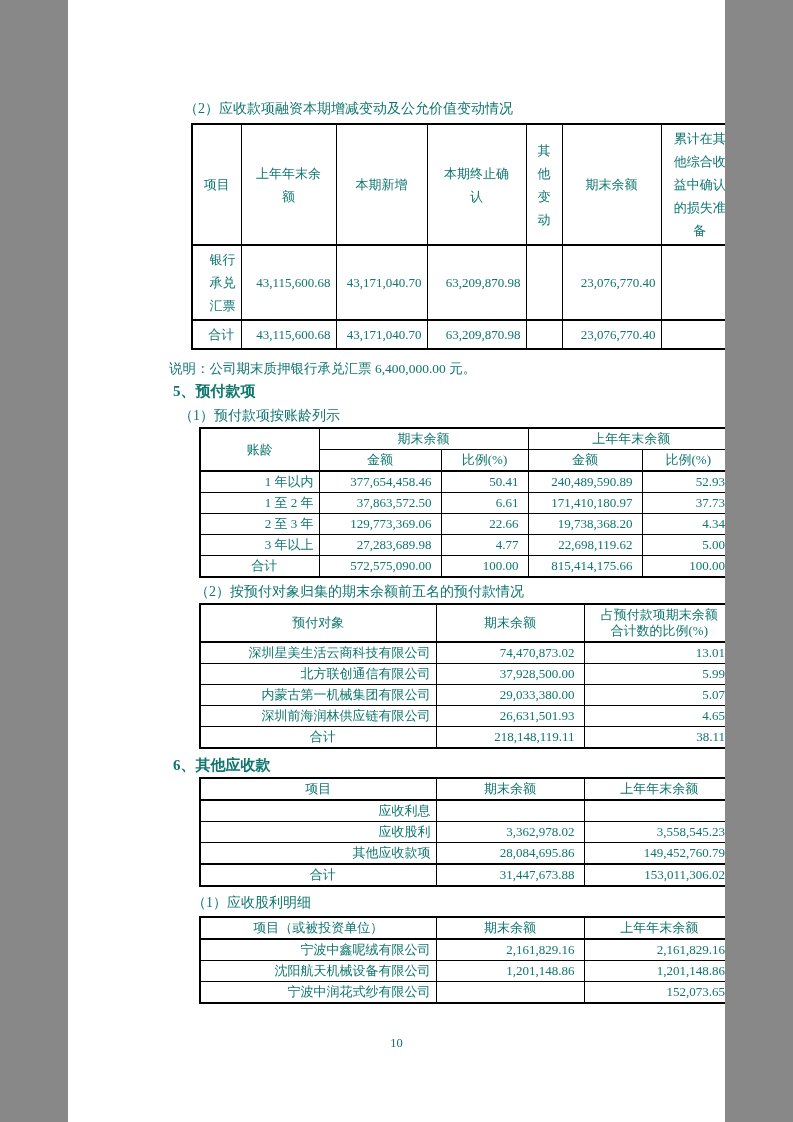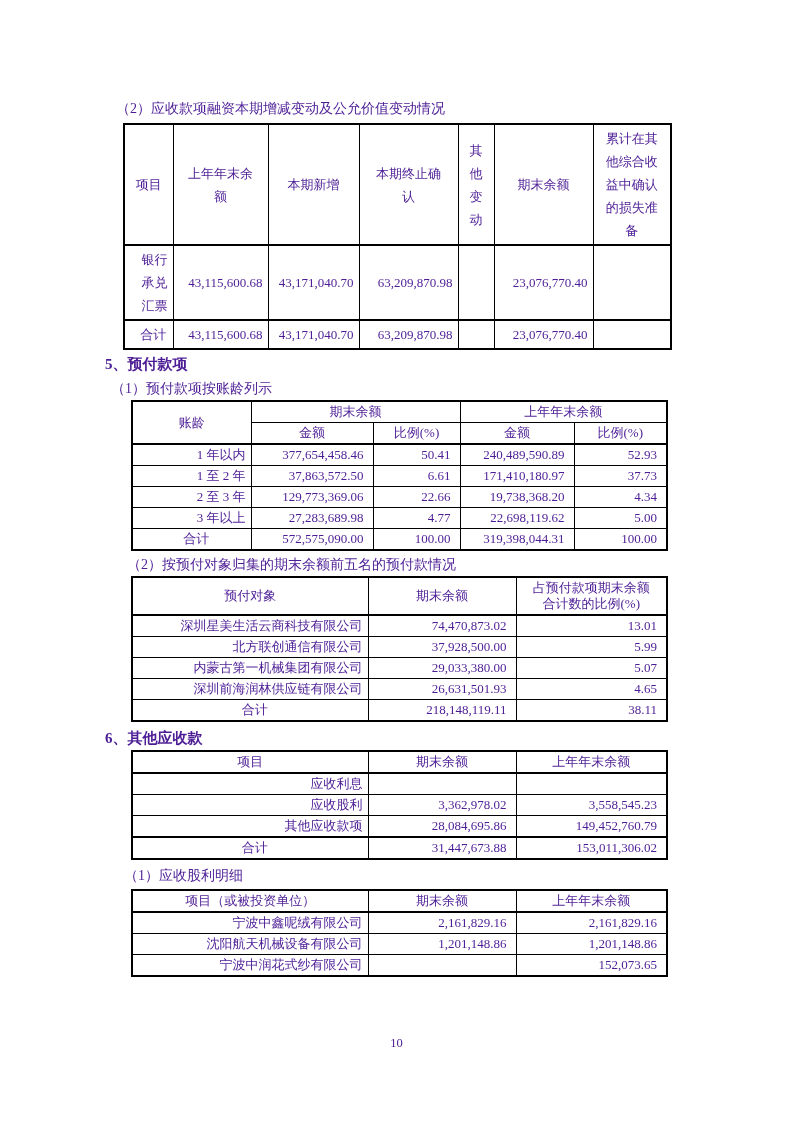--- a/index.html
+++ b/index.html
@@ -1,18 +1,18 @@
 <!DOCTYPE html>
 <html><head>
 <meta charset="utf-8">
 <style>
   html,body{margin:0;padding:0;background:#888;}
   .page{
-    width:793px;height:1122px;background:#fff;margin:0 auto;position:relative;
-    font-family:"Liberation Serif","DejaVu Serif",serif;color:#4c1d95;
+    width:657px;height:1122px;background:#fff;margin:0 auto;position:relative;
+    font-family:"Liberation Serif","DejaVu Serif",serif;color:#0f766e;
     box-sizing:border-box;padding-top:100px;overflow:hidden;
   }
   .content{margin-left:100px;width:580px;}
   .t1-title{font-size:14px;line-height:18px;margin:0 0 0 16px;}
   .note-line{font-size:13.5px;line-height:17px;margin:10px 0 0 1px;}
   .num-heading{font-size:15px;line-height:19px;font-weight:bold;margin:5px 0 0 5px;}
   .num-heading2{font-size:15px;line-height:19px;font-weight:bold;margin:7px 0 0 5px;}
   .sub-heading{font-size:14px;line-height:17px;margin:6px 0 0 11px;}
   .sub-heading2{font-size:14px;line-height:16px;margin:6px 0 0 27px;}
   .sub-heading3{font-size:14px;line-height:16px;margin:8px 0 0 24px;}
@@ -95,20 +95,21 @@
             <td class="ac">43,115,600.68</td>
             <td class="ac">43,171,040.70</td>
             <td class="ac">63,209,870.98</td>
             <td class="ac"></td>
             <td class="ac">23,076,770.40</td>
             <td class="ac"></td>
           </tr>
         </tbody>
     </table>
 
+    <div class="note-line">说明：公司期末质押银行承兑汇票 6,400,000.00 元。</div>
 
     <div class="num-heading">5、预付款项</div>
 
     <div class="sub-heading">（1）预付款项按账龄列示</div>
 
     <table class="tbl-std">
       <colgroup>
         <col style="width:119px">
           <col style="width:122px">
           <col style="width:87px">
@@ -154,21 +155,21 @@
             <td class="al">3 年以上</td>
             <td class="ar">27,283,689.98</td>
             <td class="ar">4.77</td>
             <td class="ar">22,698,119.62</td>
             <td class="ar">5.00</td>
           </tr>
           <tr class="total-row">
             <td class="al">合计</td>
             <td class="ar">572,575,090.00</td>
             <td class="ar">100.00</td>
-            <td class="ar">319,398,044.31</td>
+            <td class="ar">815,414,175.66</td>
             <td class="ar">100.00</td>
           </tr>
         </tbody>
     </table>
 
     <div class="sub-heading2">（2）按预付对象归集的期末余额前五名的预付款情况</div>
 
     <table class="tbl-std">
       <colgroup>
         <col style="width:236px">

